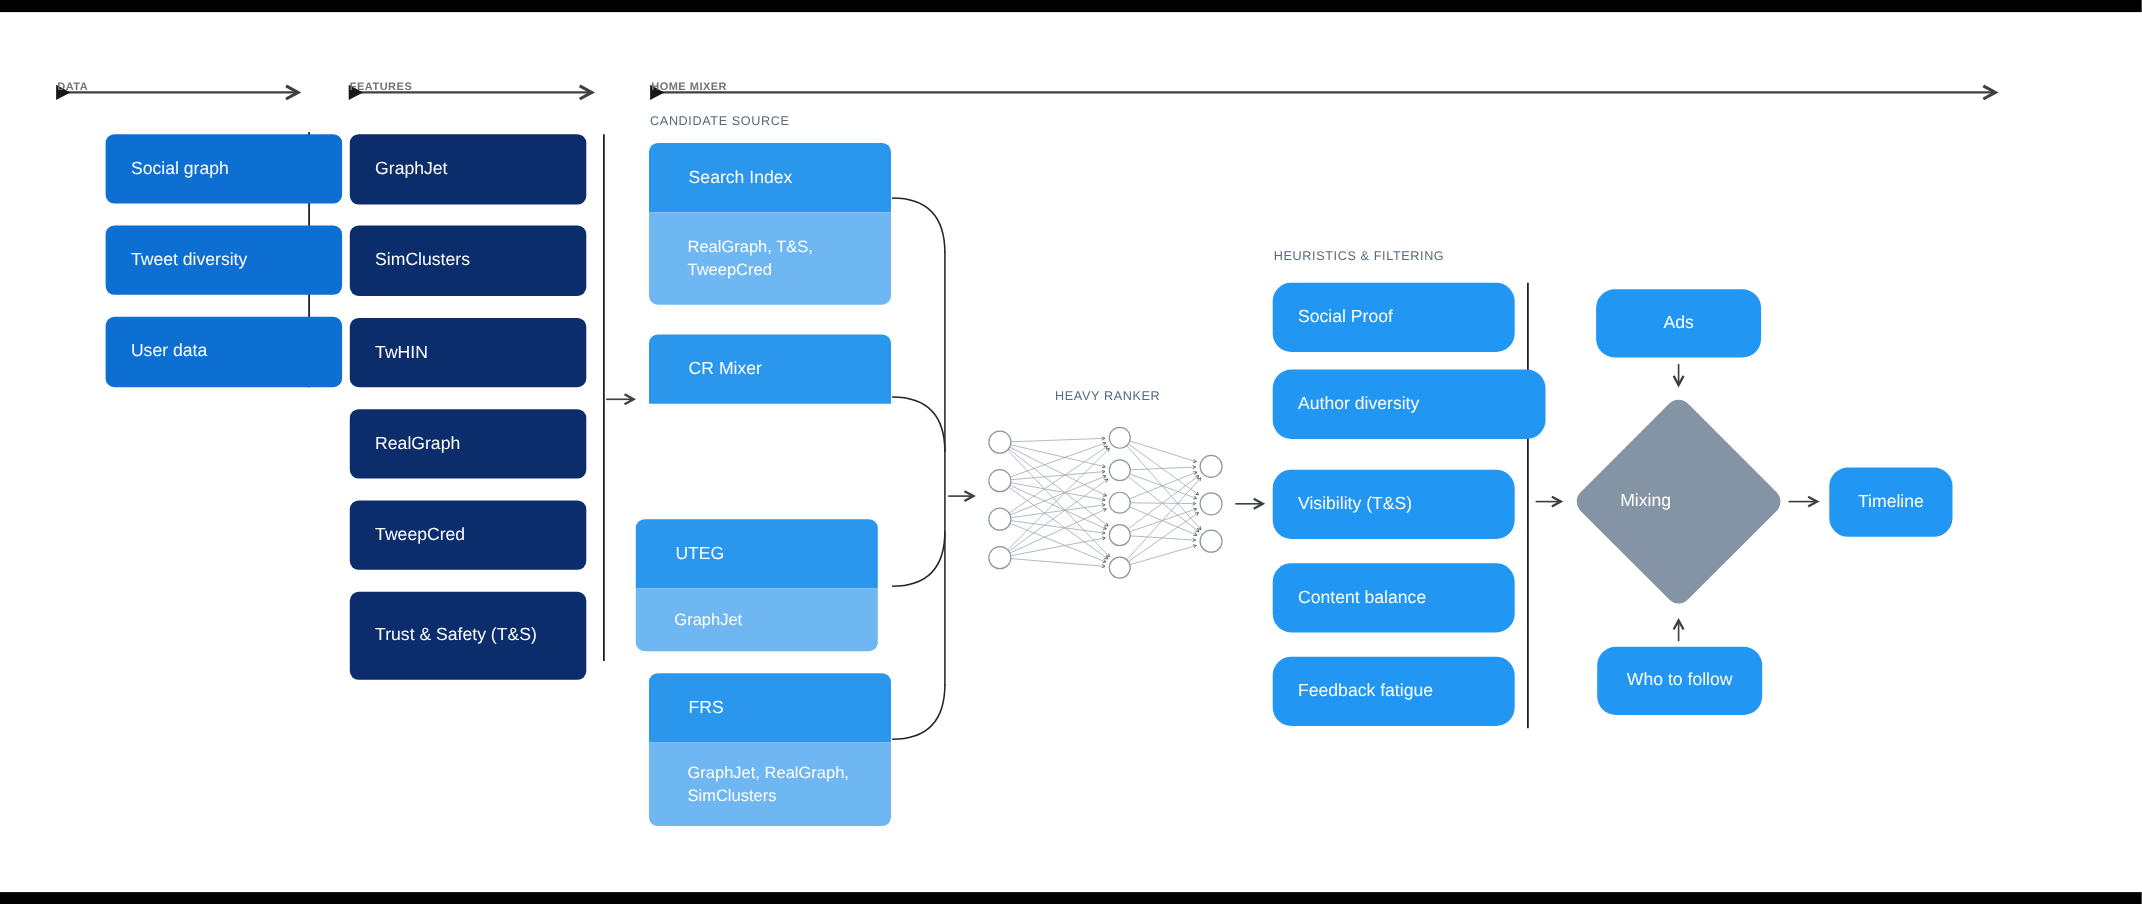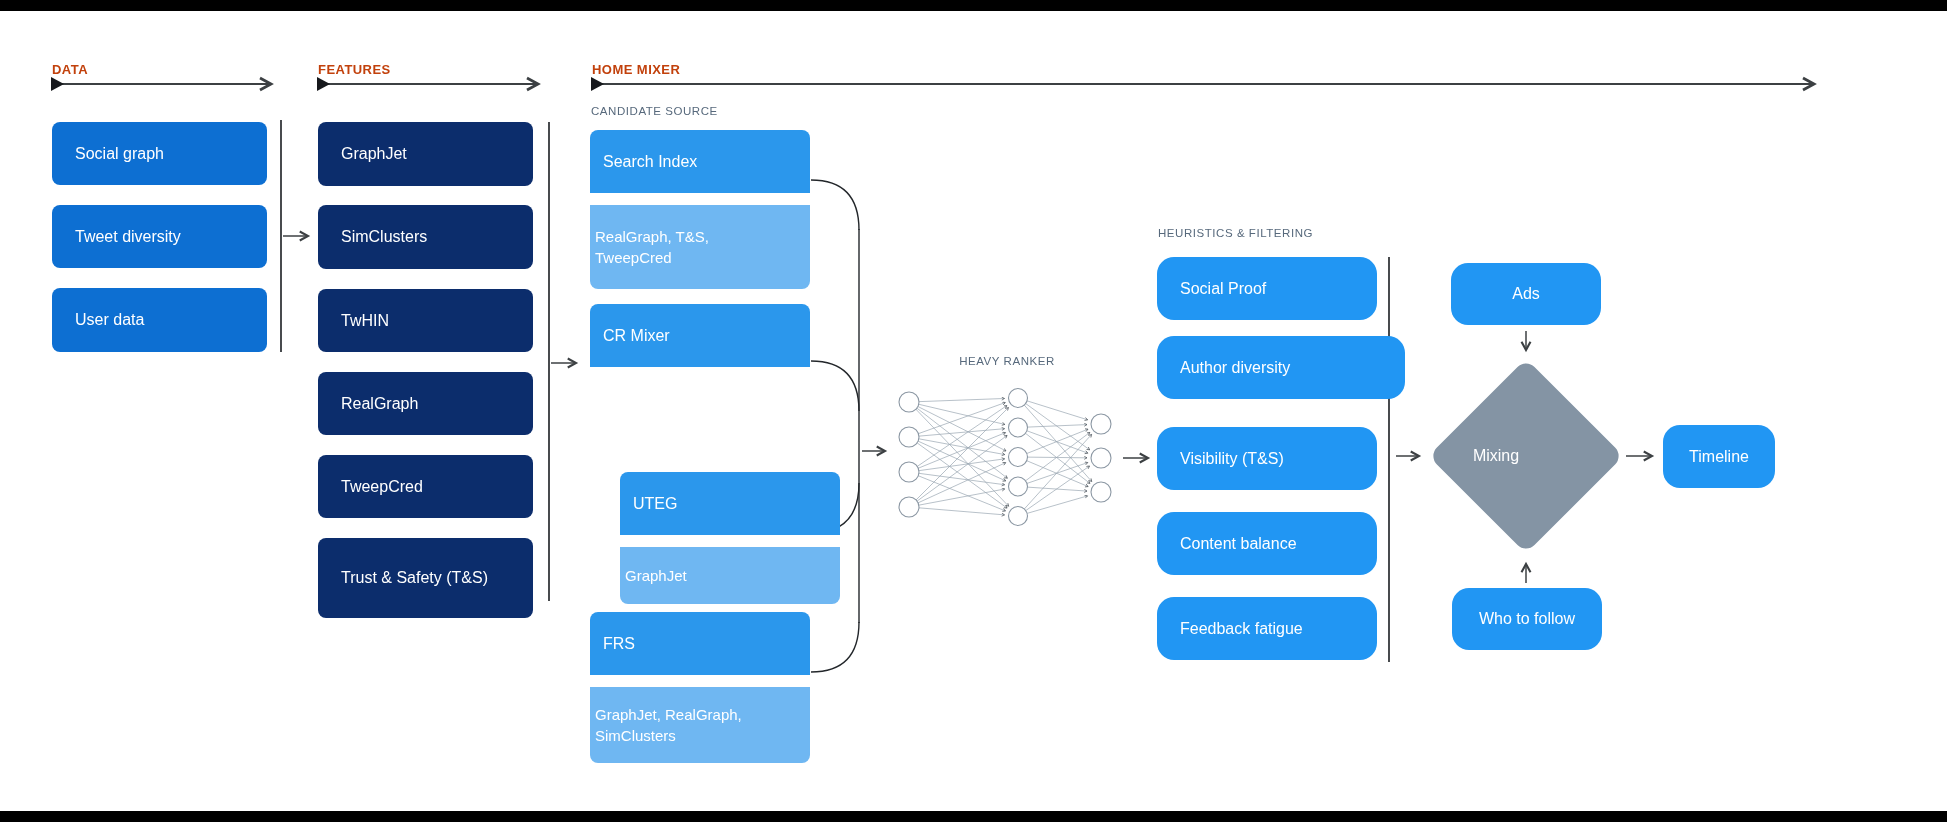--- a/index.html
+++ b/index.html
@@ -3,46 +3,45 @@
 <meta charset="utf-8">
 <style>
   html,body{margin:0;padding:0;}
   body{
     width:1947px;height:822px;position:relative;overflow:hidden;
     background:#ffffff;font-family:"Liberation Sans", sans-serif;
   }
   .bar{position:absolute;left:0;width:1947px;height:11px;background:#000;}
   .bar.bottom{top:811px;}
   .sec-label{
-    position:absolute;font-size:13px;font-weight:700;color:#c2410c;
-    letter-spacing:.45px;white-space:nowrap;
+    position:absolute;font-size:10px;font-weight:700;color:#737373;
+    letter-spacing:.45px;white-space:nowrap;margin-top:12px;
   }
   .sub-label{
     position:absolute;font-size:11.5px;font-weight:500;color:#57697c;
     letter-spacing:.55px;white-space:nowrap;
   }
   .box{
     position:absolute;border-radius:8px;color:#fff;font-size:16px;
     display:flex;align-items:center;box-sizing:border-box;
   }
   .pad{padding-left:23px;}
   .center{justify-content:center;text-align:center;}
-  .data-blue{background:#0D6FD2;}
+  .data-blue{background:#0D6FD2;margin-left:44px;}
   .navy{background:#0C2D6C;}
   .filter-blue{background:#2196F3;border-radius:17px;}
   .cbox{position:absolute;width:220px;}
   .ctop{
     background:#2B97EC;border-radius:8px 8px 0 0;color:#fff;font-size:16px;
-    display:flex;align-items:center;padding-left:13px;box-sizing:border-box;
+    display:flex;align-items:center;padding-left:36px;box-sizing:border-box;
   }
   .csub{
     background:#6FB7F2;border-radius:0 0 8px 8px;color:#fff;font-size:15px;
-    display:flex;align-items:center;padding-left:5px;box-sizing:border-box;
+    display:flex;align-items:center;padding-left:35px;box-sizing:border-box;
     line-height:21px;
-    margin-top:12px;
   }
   .csub span{white-space:pre-line;}
   .mixing-label{
     position:absolute;left:1496px;top:456px;transform:translate(-50%,-50%);
     color:#fff;font-size:16px;
   }
   .hr-label{
     position:absolute;left:1007px;top:355px;transform:translateX(-50%);
   }
   svg.overlay{position:absolute;left:0;top:0;pointer-events:none;}
@@ -186,21 +185,21 @@
   <div class="csub" style="height:84px">
       <span>RealGraph, T&amp;S,
 TweepCred</span>
     </div>
 </div>
 <div class="cbox" style="left:590px;top:304px">
   <div class="ctop" style="height:63px">
       <span>CR Mixer</span>
     </div>
 </div>
-<div class="cbox" style="left:620px;top:472px">
+<div class="cbox" style="left:578px;top:472px">
   <div class="ctop" style="height:63px">
       <span>UTEG</span>
     </div>
   <div class="csub" style="height:57px">
       <span>GraphJet</span>
     </div>
 </div>
 <div class="cbox" style="left:590px;top:612px">
   <div class="ctop" style="height:63px">
       <span>FRS</span>

